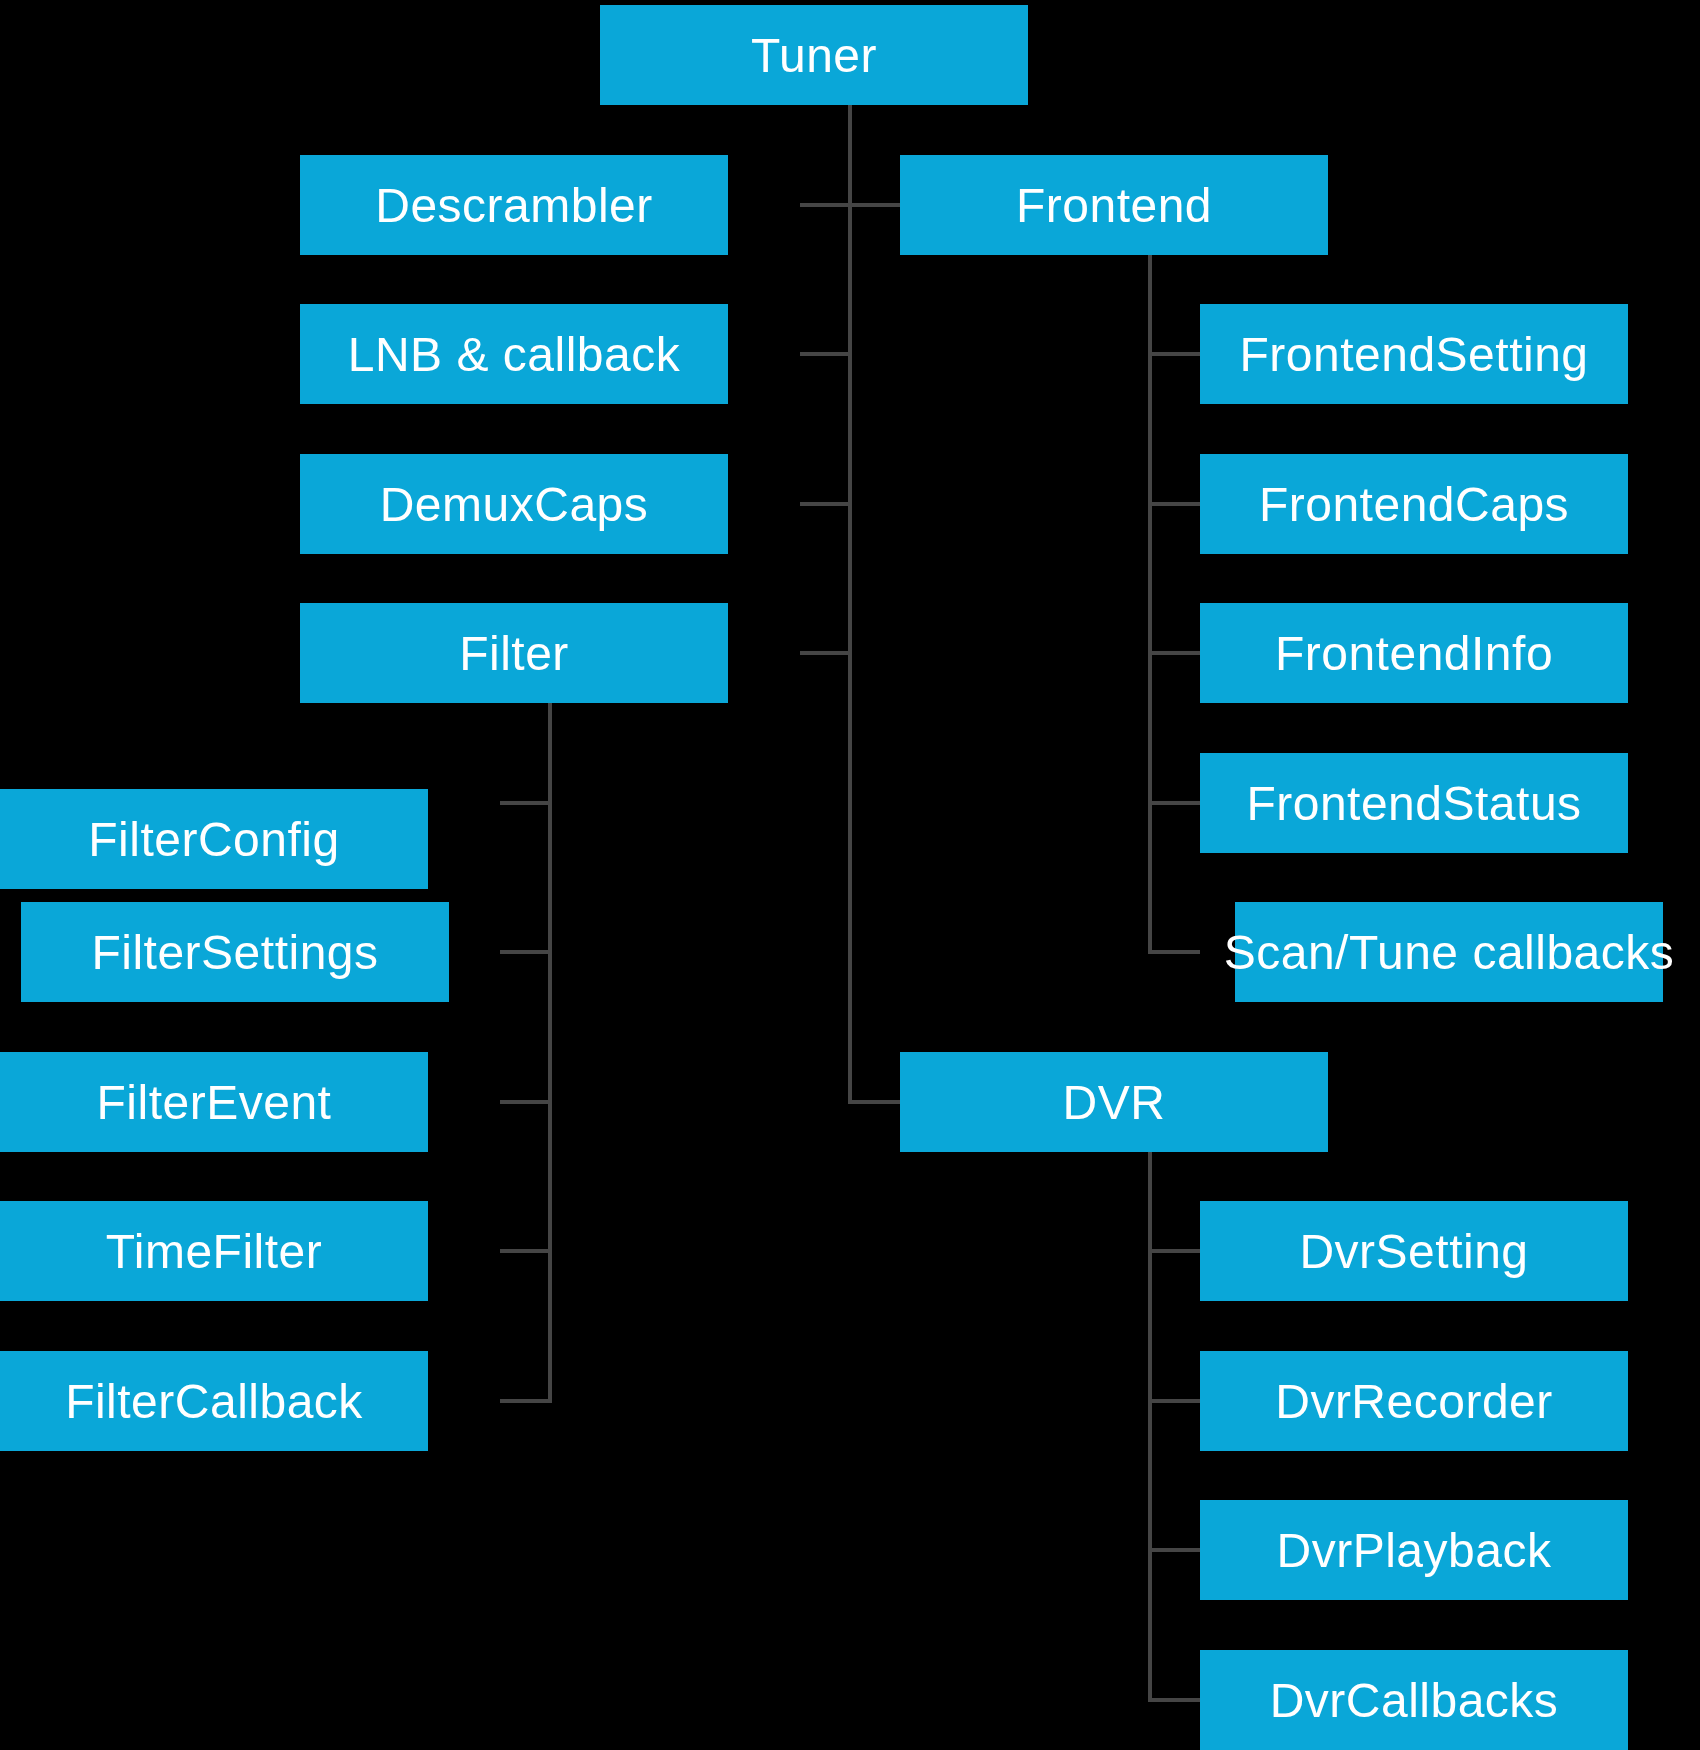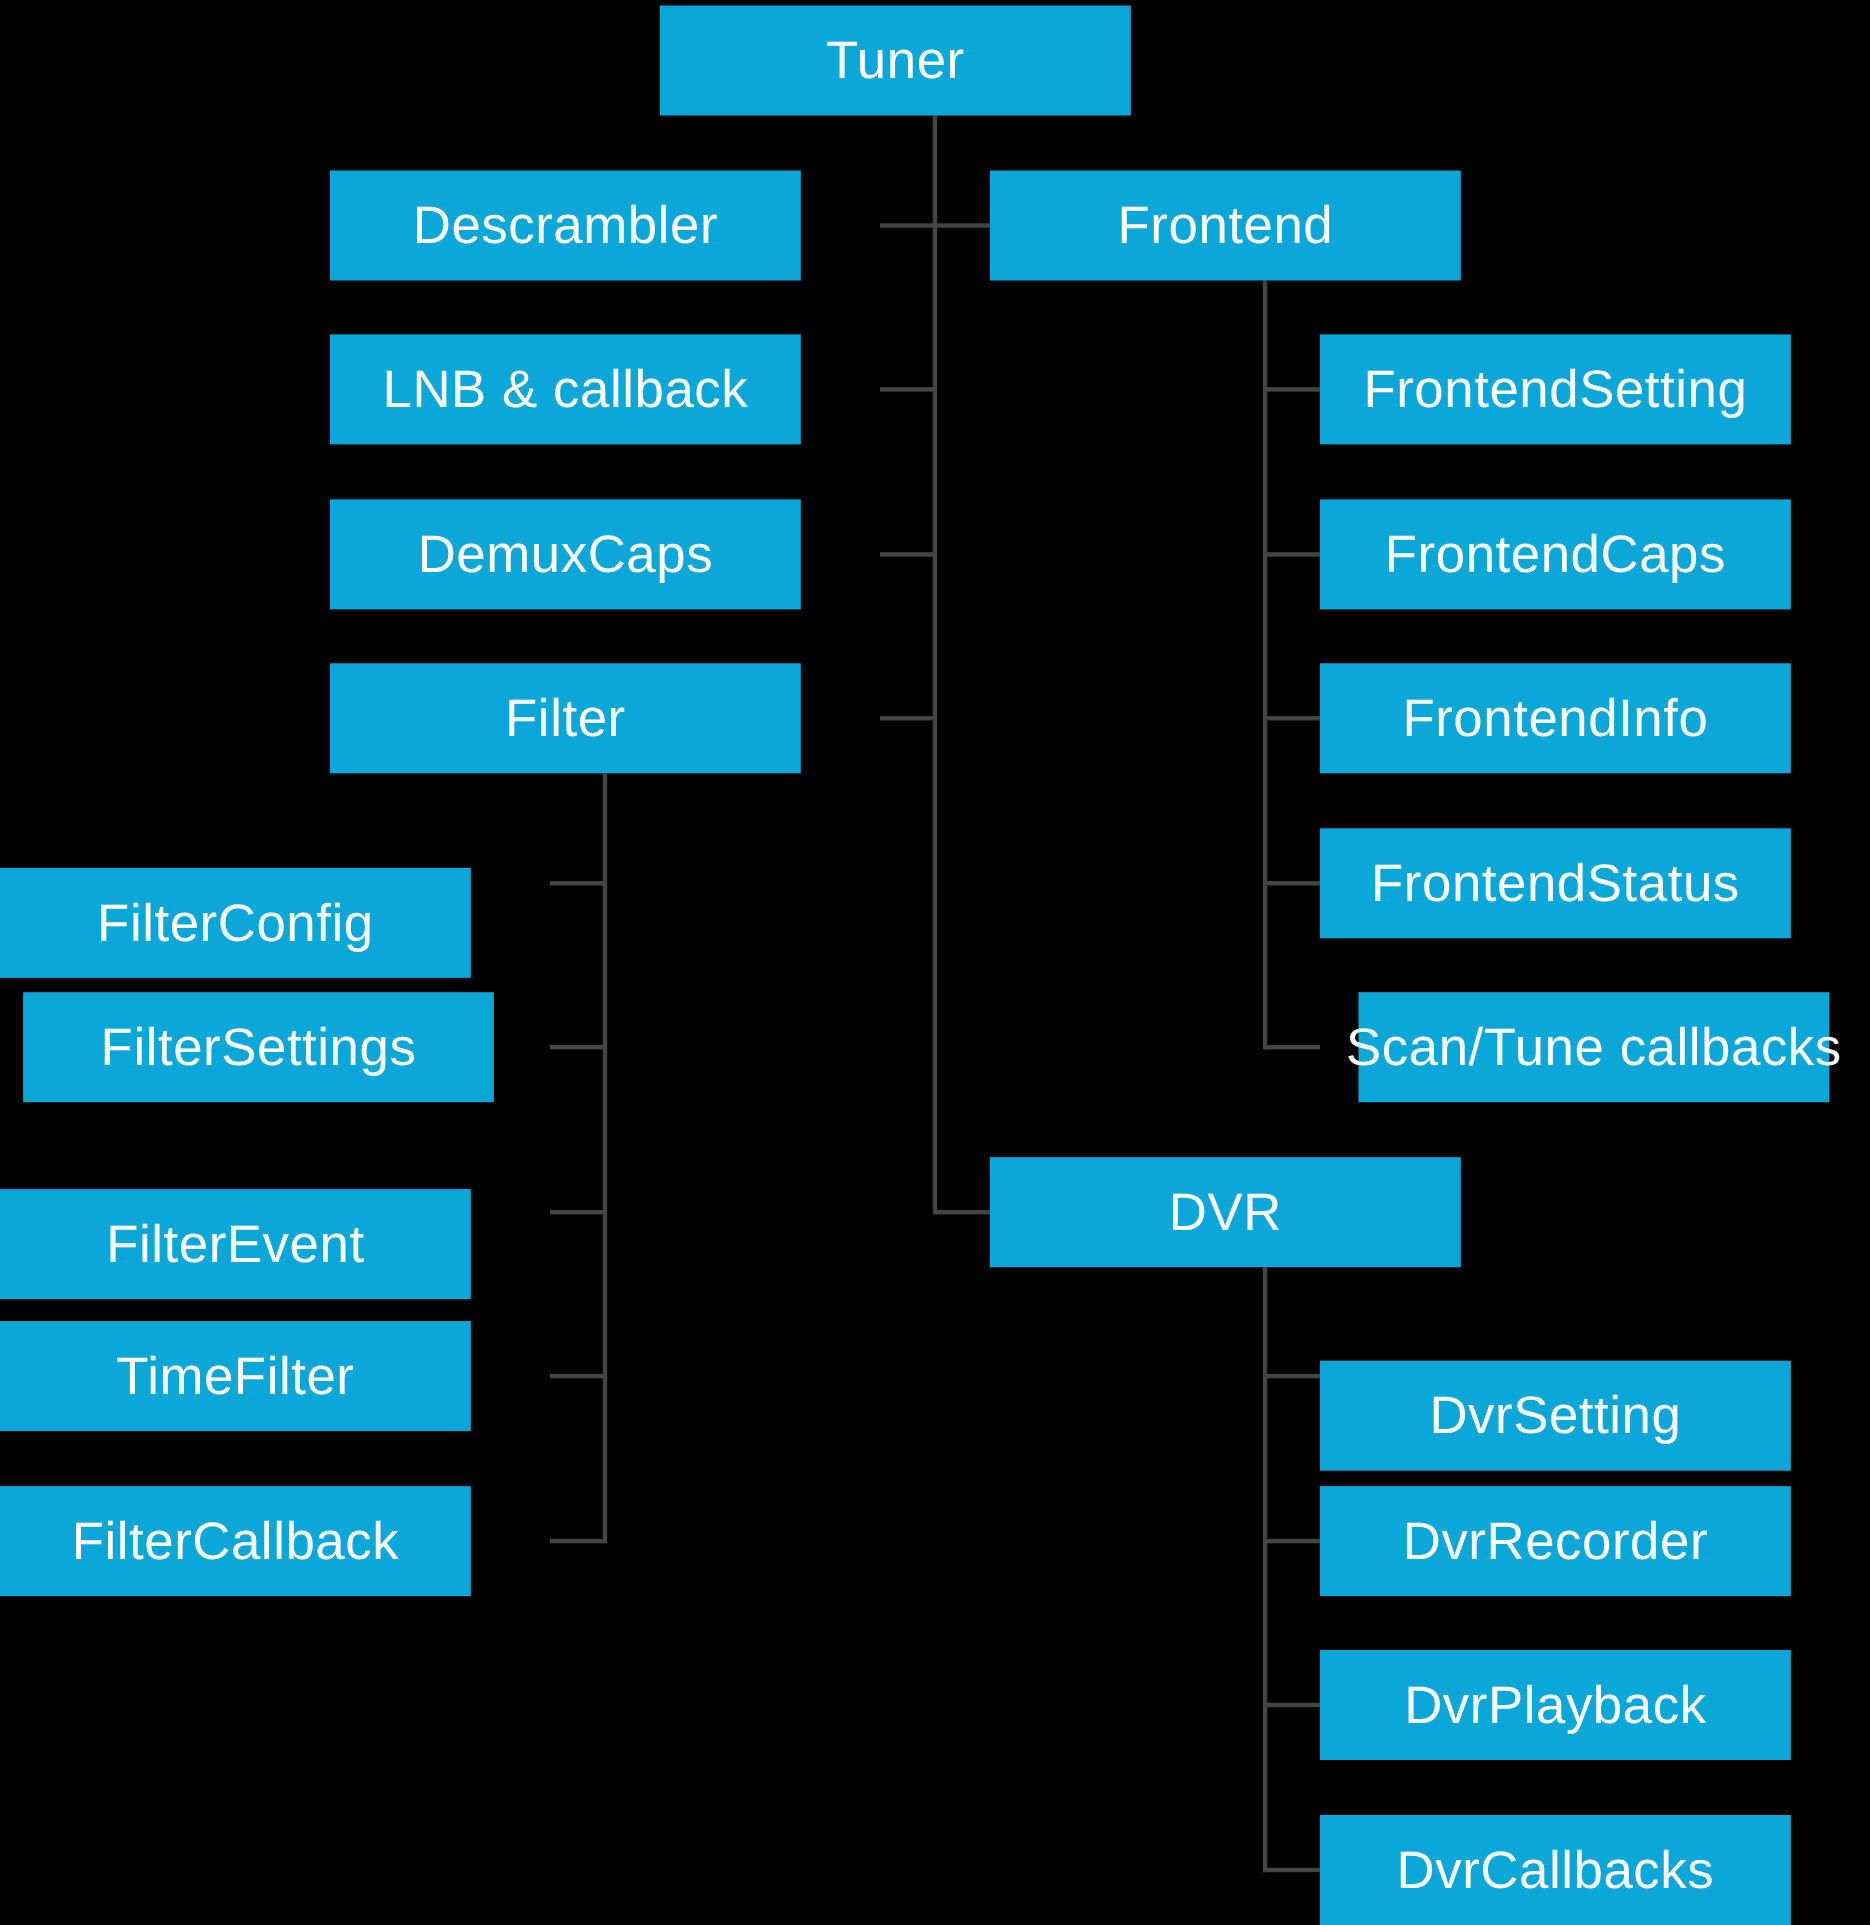--- a/index.html
+++ b/index.html
@@ -75,23 +75,23 @@
 
   <div class="node" style="left:900px; top:155px;">Frontend</div>
   <div class="node" style="left:1200px; top:304px;">FrontendSetting</div>
   <div class="node" style="left:1200px; top:454px;">FrontendCaps</div>
   <div class="node" style="left:1200px; top:603px;">FrontendInfo</div>
   <div class="node" style="left:1200px; top:753px;">FrontendStatus</div>
   <div class="node" style="left:1200px; top:902px;margin-left:35px;">Scan/Tune callbacks</div>
 
   <div class="node" style="left:0px; top:753px;margin-top:36px;">FilterConfig</div>
   <div class="node" style="left:0px; top:902px;margin-left:21px;">FilterSettings</div>
-  <div class="node" style="left:0px; top:1052px;margin-top:29px;">FilterEvent</div>
+  <div class="node" style="left:0px; top:1052px;">FilterEvent</div>
   <div class="node" style="left:0px; top:1201px;">TimeFilter</div>
   <div class="node" style="left:0px; top:1351px;">FilterCallback</div>
 
   <div class="node" style="left:900px; top:1052px;">DVR</div>
-  <div class="node" style="left:1200px; top:1201px;margin-top:36px;">DvrSetting</div>
+  <div class="node" style="left:1200px; top:1201px;">DvrSetting</div>
   <div class="node" style="left:1200px; top:1351px;">DvrRecorder</div>
   <div class="node" style="left:1200px; top:1500px;">DvrPlayback</div>
   <div class="node" style="left:1200px; top:1650px;">DvrCallbacks</div>
 
 </div>
 
 </body></html>

